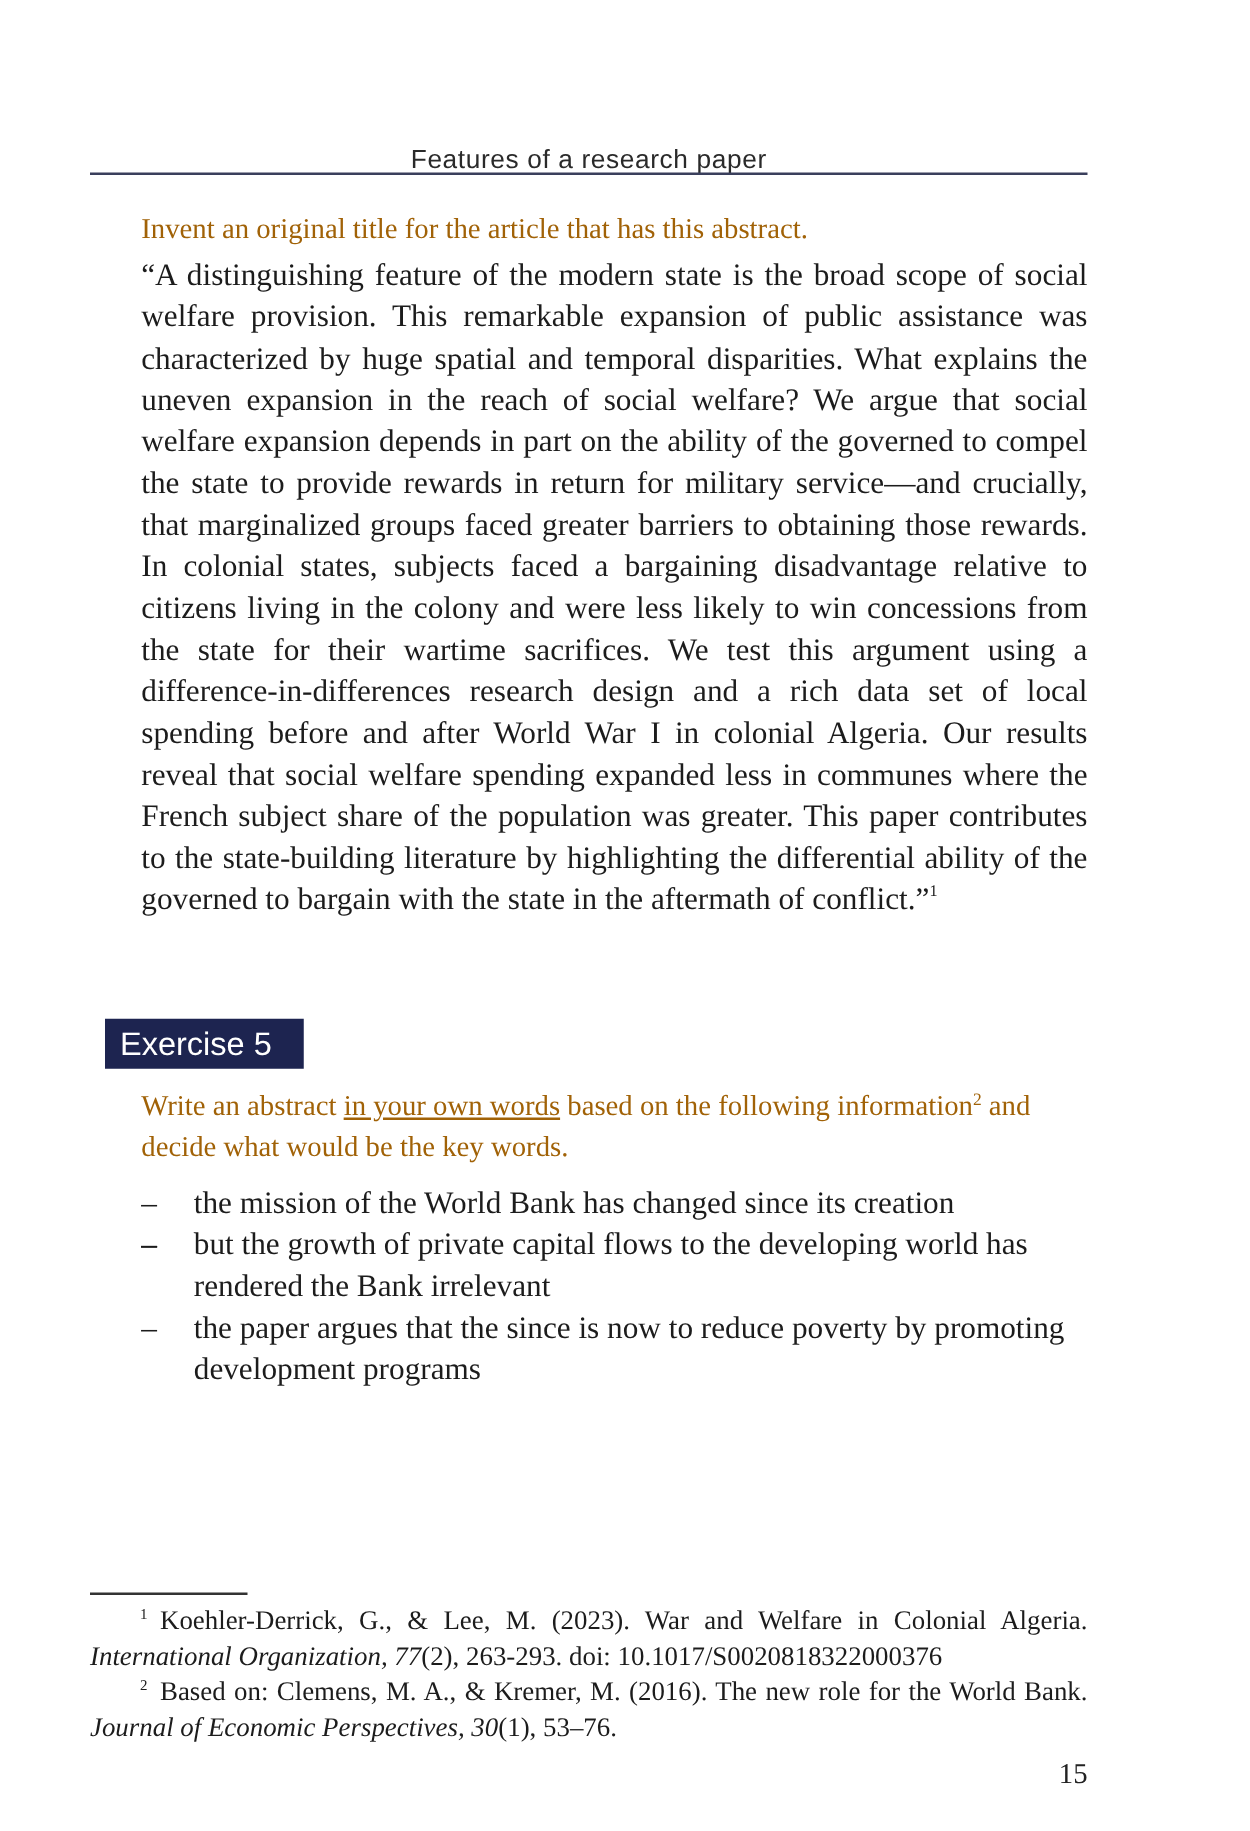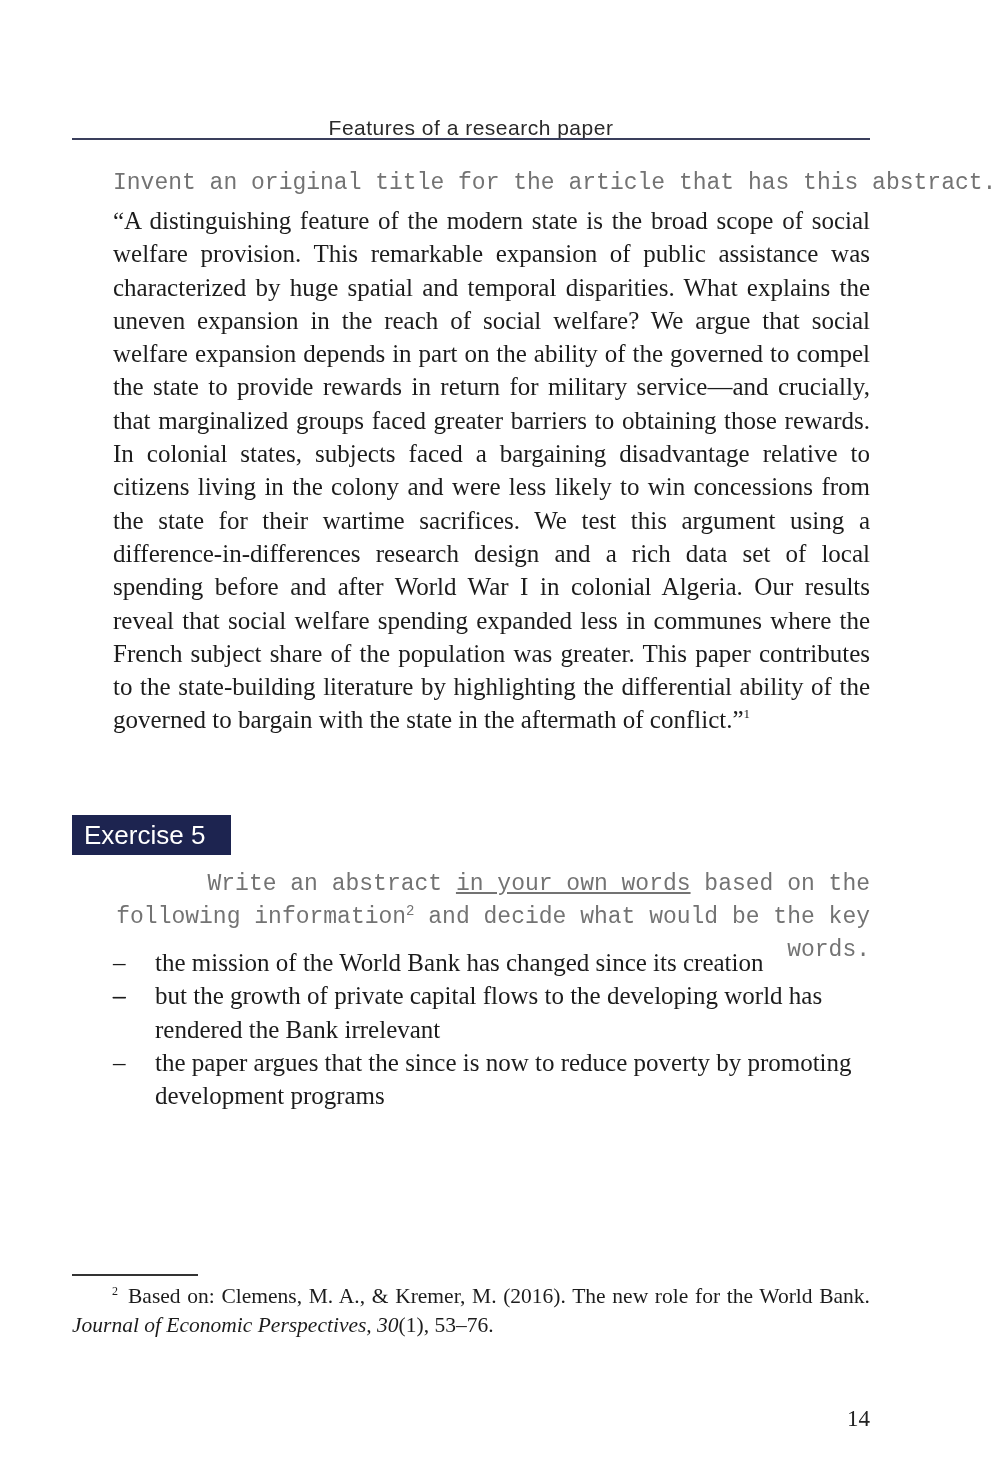--- a/index.html
+++ b/index.html
@@ -1,24 +1,24 @@
 <!DOCTYPE html>
 <html><head>
 <meta charset="utf-8">
 <style>
   html,body{margin:0;padding:0;background:#fff;}
   body{width:1000px;height:1465px;position:relative;overflow:hidden;color:#1f1f1f;}
   .header{position:absolute;left:72px;top:92px;width:798px;text-align:center;font-family:"Liberation Sans",sans-serif;font-size:21px;letter-spacing:0.5px;color:#2a2a2a;margin-top:24px;}
   .rule{position:absolute;left:72px;top:138px;width:798px;height:2px;background:#3a3f5c;}
-  .sans{font-family:Liberation Mono, monospace;font-size:23px;color:#737373;}
+  .sans{font-family:Liberation Serif, serif;font-size:23px;color:#a16207;}
   .serif{font-family:"Liberation Serif",serif;font-size:25px;line-height:33.3px;text-align:justify;color:#1c1c1c;}
   .instr1{position:absolute;left:113px;top:170px;}
   .abstract{position:absolute;left:113px;top:204px;width:757px;hyphens:auto;font-family:Liberation Serif, serif;}
-  .ex-badge{position:absolute;left:72px;top:815px;width:159px;height:40px;background:#1d2450;color:#fff;font-family:"Liberation Sans",sans-serif;font-size:26px;line-height:40px;padding-left:12px;box-sizing:border-box;}
-  .instr2{position:absolute;left:113px;top:868px;width:757px;line-height:33px;text-align:right;}
+  .ex-badge{position:absolute;left:84px;top:815px;width:159px;height:40px;background:#1d2450;color:#fff;font-family:"Liberation Sans",sans-serif;font-size:26px;line-height:40px;padding-left:12px;box-sizing:border-box;}
+  .instr2{position:absolute;left:113px;top:868px;width:757px;line-height:33px;}
   .instr2 u{text-decoration:underline;}
   .instr2 sup{font-size:14px;vertical-align:8px;line-height:0;}
   .bullets{position:absolute;left:113px;top:946px;width:757px;margin:0;padding:0;list-style:none;}
   .bullets li{position:relative;padding-left:42px;font-family:"Liberation Serif",serif;font-size:25px;line-height:33.3px;color:#1c1c1c;}
   .bullets li .dash{position:absolute;left:0;top:0;}
   .fn-rule{position:absolute;left:72px;top:1274px;width:126px;height:1.5px;background:#333;}
   .footnotes{position:absolute;left:72px;top:1282px;width:798px;font-family:"Liberation Serif",serif;font-size:21.5px;line-height:28.5px;color:#1c1c1c;text-align:justify;}
   .footnotes p{margin:0;text-indent:40px;}
   .footnotes sup{font-size:12px;vertical-align:8px;line-height:0;margin-right:10px;}
   .pageno{position:absolute;left:820px;top:1406px;width:50px;text-align:right;font-family:"Liberation Serif",serif;font-size:23px;color:#222;}
@@ -40,16 +40,17 @@
 <ul class="bullets">
   <li><span class="dash">–</span><span>the mission of the World Bank has changed since its creation</span></li>
   <li><span class="dash">–</span></li>
   <li><span class="dash">–</span></li>
   <li><span class="dash">–</span><span>but the growth of private capital flows to the developing world has rendered the Bank irrelevant</span></li>
   <li><span class="dash">–</span><span>the paper argues that the since is now to reduce poverty by promoting development programs</span></li>
 </ul>
 
 <div class="fn-rule"></div>
 <div class="footnotes">
+  <p><sup>1</sup><span>Koehler-Derrick, G., &amp; Lee, M. (2023). War and Welfare in Colonial Algeria. </span><i>International Organization, 77</i><span>(2), 263-293. doi: 10.1017/S0020818322000376</span></p>
   <p><sup>2</sup><span>Based on: Clemens, M. A., &amp; Kremer, M. (2016). The new role for the World Bank. </span><i>Journal of Economic Perspectives, 30</i><span>(1), 53–76.</span></p>
 </div>
 
-<div class="pageno">14</div>
+<div class="pageno">15</div>
 
 </body></html>

